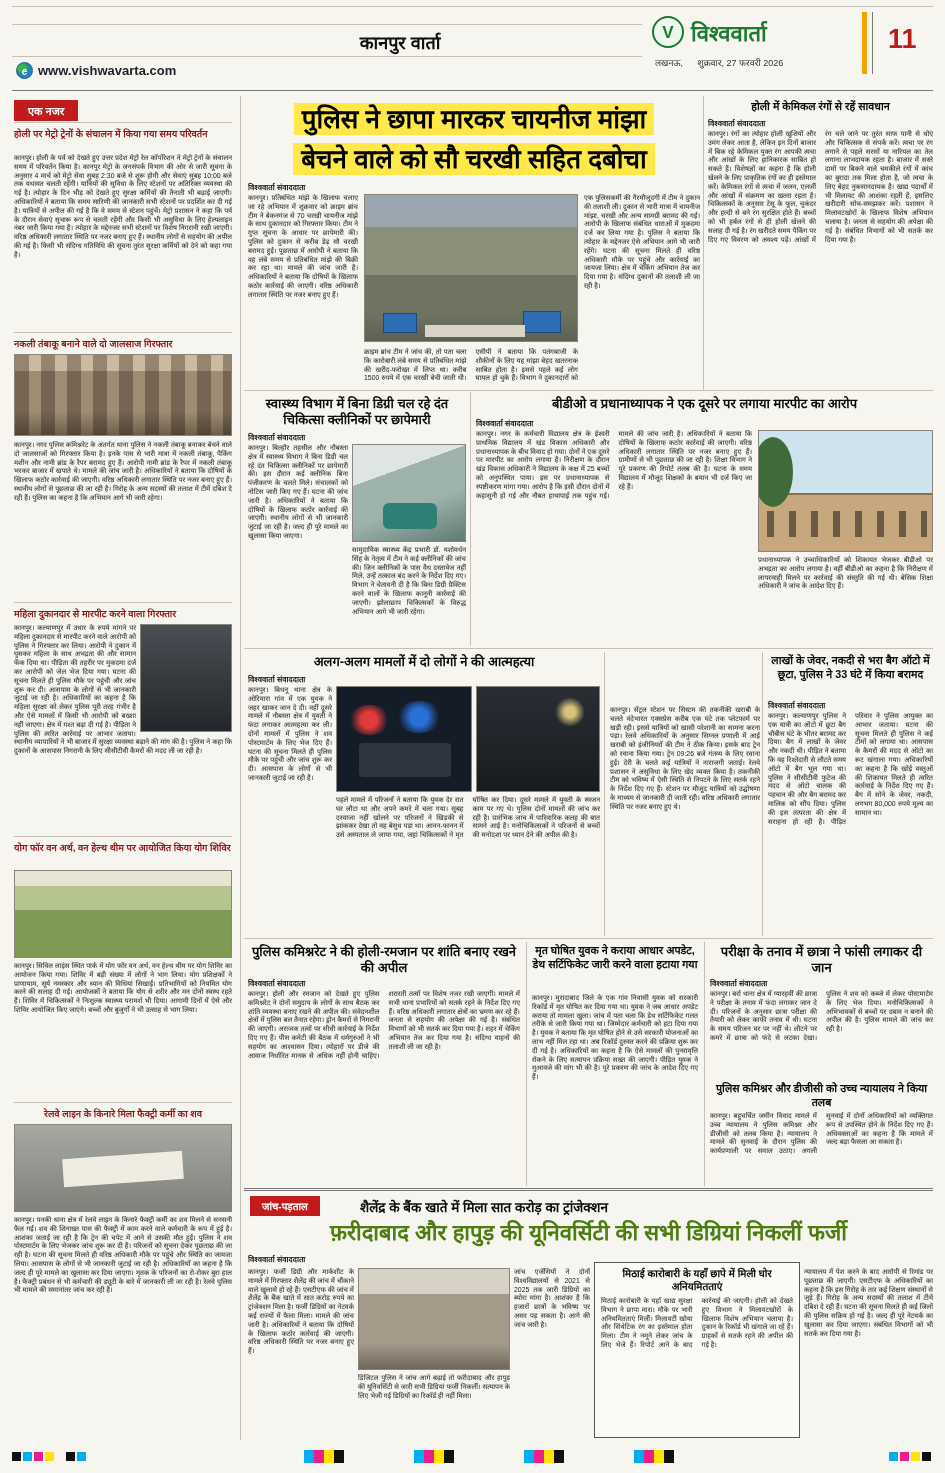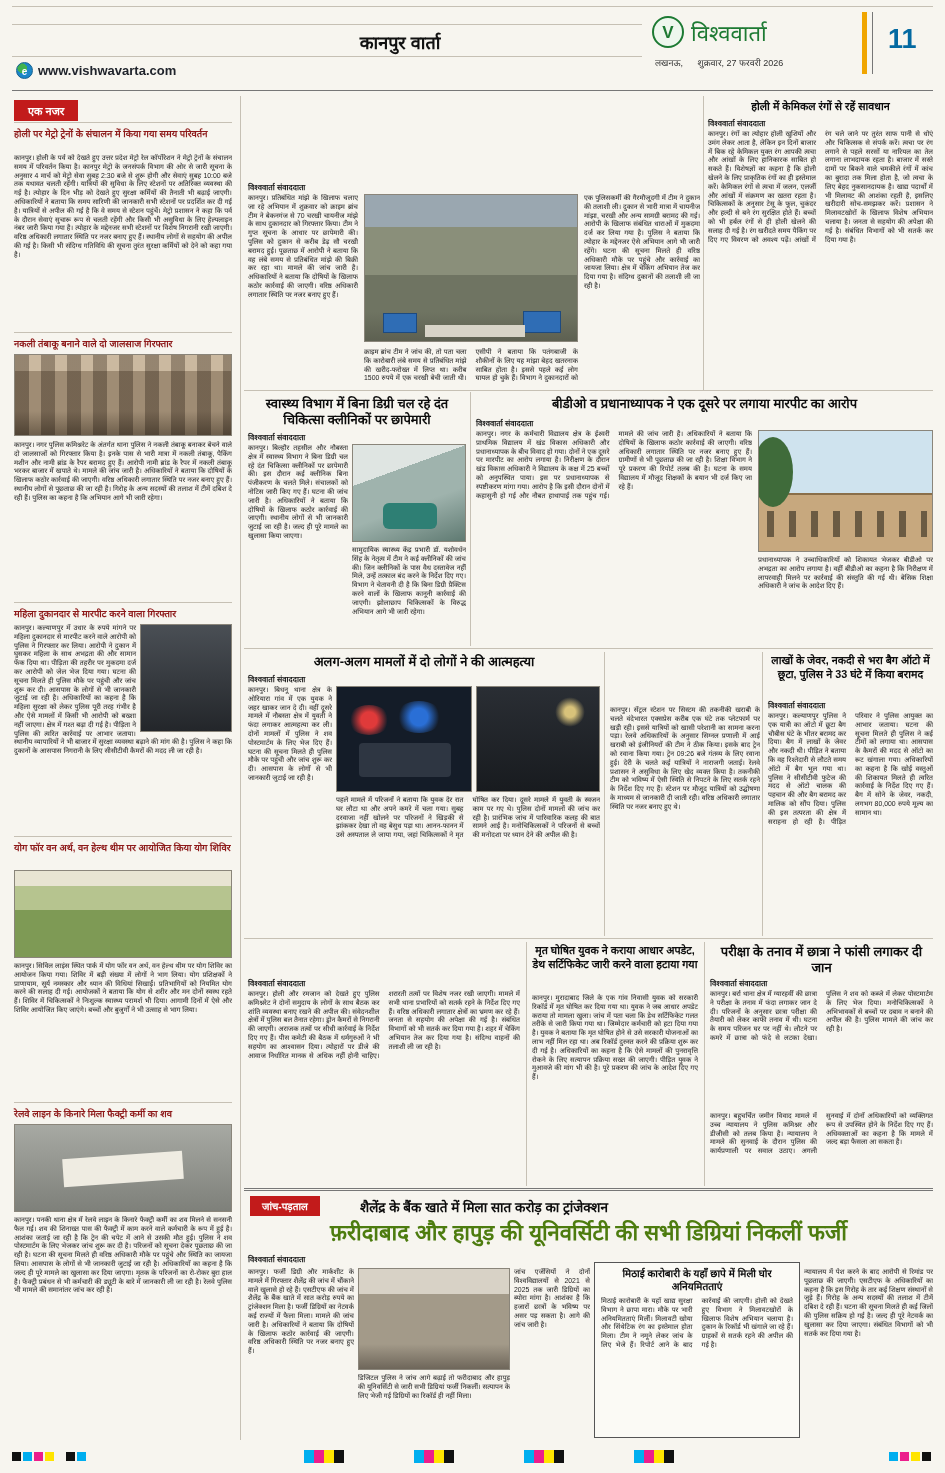--- a/index.html
+++ b/index.html
@@ -18,21 +18,21 @@
   .h-lead { font-size:26px; line-height:38px; font-weight:bold; text-align:center; color:#000; }
   .hl-y { background:#ffe84a; padding:1px 8px; }
   .h-big { font-size:22px; line-height:30px; font-weight:bold; text-align:center; color:#4d7c0f; }
   .photo { position:absolute; border:1px solid #8a857a; overflow:hidden; }
   .tag { background:#c21b1b; color:#fff; font-weight:bold; font-size:10px; padding:3px 12px; display:inline-block; }
   .kicker { font-size:13.5px; font-weight:bold; color:#0c0c0c; }
   .brand-green { color:#1d7a33; }
   .masthead-title { font-size:18px; font-weight:bold; color:#111; text-align:center; }
   .website { font-size:13px; font-weight:bold; color:#20242c; }
   .dateline { font-size:9px; color:#333; }
-  .pageno { font-size:27px; font-weight:bold; color:#0369a1; }
+  .pageno { font-size:27px; font-weight:bold; color:#b91c1c; }
   .eknazar-box { background:#c21b1b; color:#fff; font-size:11px; font-weight:bold; padding:3px 14px; display:inline-block; }
   .sub-box { border:1px solid #555; background:#fbfaf5; }
   .mark-sq { width:9px; height:9px; display:inline-block; margin-right:2px; }
   .mark-bar { width:10px; height:13px; display:inline-block; }
 </style>
 </head>
 <body>
 
 <div class="page">
 
@@ -41,21 +41,21 @@
   <div class="abs masthead-title" style="left:200px;top:30px;width:400px;">कानपुर वार्ता</div>
   <div class="hairline" style="left:12px;top:56px;width:630px;height:1px;"></div>
 
   <div class="abs" style="left:16px;top:62px;display:flex;align-items:center;gap:5px;">
     <span style="display:inline-block;width:17px;height:17px;border-radius:50%;background:radial-gradient(circle at 35% 35%, #3fb24f 0 35%, #1c86c8 36% 100%);border:1px solid #14608f;color:#fff;font-size:10px;font-weight:bold;text-align:center;line-height:17px;">e</span>
     <span class="website">www.vishwavarta.com</span>
   </div>
 
   <div class="abs" style="left:652px;top:16px;display:flex;align-items:center;gap:7px;">
     <span style="display:inline-block;width:32px;height:32px;border-radius:50%;border:2px solid #1d7a33;color:#1d7a33;font-size:17px;font-weight:bold;text-align:center;line-height:29px;background:#eef7ee;">V</span>
-    <span class="brand-green" style="font-size:22px;font-weight:normal;">विश्ववार्ता</span>
+    <span class="brand-green" style="font-size:22px;font-weight:bold;">विश्ववार्ता</span>
   </div>
   <div class="abs dateline" style="left:655px;top:56px;width:200px;">
     <span>लखनऊ,</span>
     <span style="margin-left:12px;">शुक्रवार, 27 फरवरी 2026</span>
   </div>
 
   <div class="abs" style="left:862px;top:12px;width:5px;height:62px;background:#f0a500;"></div>
   <div class="rule-dark" style="left:872px;top:12px;width:1px;height:62px;"></div>
   <div class="abs pageno" style="left:888px;top:24px;">11</div>
 
@@ -80,26 +80,30 @@
     <div style="float:right;width:92px;height:108px;margin:0 0 3px 4px;border:1px solid #8a857a;background:linear-gradient(180deg,#4a4f55,#23262a);"></div>
     <span>कानपुर। कल्याणपुर में उधार के रुपये मांगने पर महिला दुकानदार से मारपीट करने वाले आरोपी को पुलिस ने गिरफ्तार कर लिया। आरोपी ने दुकान में घुसकर महिला के साथ अभद्रता की और सामान फेंक दिया था। पीड़िता की तहरीर पर मुकदमा दर्ज कर आरोपी को जेल भेज दिया गया। घटना की सूचना मिलते ही पुलिस मौके पर पहुंची और जांच शुरू कर दी। आसपास के लोगों से भी जानकारी जुटाई जा रही है। अधिकारियों का कहना है कि महिला सुरक्षा को लेकर पुलिस पूरी तरह गंभीर है और ऐसे मामलों में किसी भी आरोपी को बख्शा नहीं जाएगा। क्षेत्र में गश्त बढ़ा दी गई है। पीड़िता ने पुलिस की त्वरित कार्रवाई पर आभार जताया। स्थानीय व्यापारियों ने भी बाजार में सुरक्षा व्यवस्था बढ़ाने की मांग की है। पुलिस ने कहा कि दुकानों के आसपास निगरानी के लिए सीसीटीवी कैमरों की मदद ली जा रही है।</span>
   </div>
   <div class="hairline" style="left:14px;top:836px;width:218px;height:1px;"></div>
 
   <div class="abs h-brief" style="left:14px;top:842px;width:218px;">योग फॉर वन अर्थ, वन हेल्थ थीम पर आयोजित किया योग शिविर</div>
   <div class="photo" style="left:14px;top:870px;width:218px;height:88px;background:linear-gradient(180deg,#e8e4d2 0 18%,#b6c48f 18% 45%,#7e9a55 45% 100%),repeating-linear-gradient(90deg,rgba(255,255,255,.3) 0 4px,rgba(0,0,0,0) 4px 11px);"></div>
   <div class="abs body-text" style="left:14px;top:962px;width:218px;height:136px;">कानपुर। सिविल लाइंस स्थित पार्क में योग फॉर वन अर्थ, वन हेल्थ थीम पर योग शिविर का आयोजन किया गया। शिविर में बड़ी संख्या में लोगों ने भाग लिया। योग प्रशिक्षकों ने प्राणायाम, सूर्य नमस्कार और ध्यान की विधियां सिखाईं। प्रतिभागियों को नियमित योग करने की सलाह दी गई। आयोजकों ने बताया कि योग से शरीर और मन दोनों स्वस्थ रहते हैं। शिविर में चिकित्सकों ने निःशुल्क स्वास्थ्य परामर्श भी दिया। आगामी दिनों में ऐसे और शिविर आयोजित किए जाएंगे। बच्चों और बुजुर्गों ने भी उत्साह से भाग लिया।</div>
   <div class="hairline" style="left:14px;top:1102px;width:218px;height:1px;"></div>
 
-  <div class="abs h-brief" style="left:14px;top:1108px;width:218px;">रेलवे लाइन के किनारे मिला फैक्ट्री कर्मी का शव</div>
+  <div class="abs h-brief" style="left:14px;top:1108px;width:218px;text-align:center;">रेलवे लाइन के किनारे मिला फैक्ट्री कर्मी का शव</div>
   <div class="photo" style="left:14px;top:1124px;width:218px;height:88px;background:linear-gradient(180deg,#a7a9a3,#7e807a),repeating-linear-gradient(0deg,rgba(0,0,0,.18) 0 3px,rgba(0,0,0,0) 3px 12px);">
     <div style="position:absolute;left:48px;top:30px;width:120px;height:28px;background:#efece2;transform:rotate(-4deg);"></div>
   </div>
   <div class="abs body-text" style="left:14px;top:1216px;width:218px;height:220px;">कानपुर। पनकी थाना क्षेत्र में रेलवे लाइन के किनारे फैक्ट्री कर्मी का शव मिलने से सनसनी फैल गई। शव की शिनाख्त पास की फैक्ट्री में काम करने वाले कर्मचारी के रूप में हुई है। आशंका जताई जा रही है कि ट्रेन की चपेट में आने से उसकी मौत हुई। पुलिस ने शव पोस्टमार्टम के लिए भेजकर जांच शुरू कर दी है। परिजनों को सूचना देकर पूछताछ की जा रही है। घटना की सूचना मिलते ही वरिष्ठ अधिकारी मौके पर पहुंचे और स्थिति का जायजा लिया। आसपास के लोगों से भी जानकारी जुटाई जा रही है। अधिकारियों का कहना है कि जल्द ही पूरे मामले का खुलासा कर दिया जाएगा। मृतक के परिजनों का रो-रोकर बुरा हाल है। फैक्ट्री प्रबंधन से भी कर्मचारी की ड्यूटी के बारे में जानकारी ली जा रही है। रेलवे पुलिस भी मामले की समानांतर जांच कर रही है।</div>
 
+  <div class="abs h-lead" style="left:248px;top:100px;width:452px;">
+    <div><span class="hl-y">पुलिस ने छापा मारकर चायनीज मांझा</span></div>
+    <div style="margin-top:2px;"><span class="hl-y">बेचने वाले को सौ चरखी सहित दबोचा</span></div>
+  </div>
   <div class="abs byline" style="left:248px;top:182px;">विश्ववार्ता संवाददाता</div>
   <div class="abs body-text" style="left:248px;top:194px;width:110px;height:192px;">कानपुर। प्रतिबंधित मांझे के खिलाफ चलाए जा रहे अभियान में शुक्रवार को क्राइम ब्रांच टीम ने बेकनगंज से 70 चरखी चायनीज मांझे के साथ दुकानदार को गिरफ्तार किया। टीम ने गुप्त सूचना के आधार पर छापेमारी की। पुलिस को दुकान से करीब डेढ़ सौ चरखी बरामद हुई। पूछताछ में आरोपी ने बताया कि वह लंबे समय से प्रतिबंधित मांझे की बिक्री कर रहा था। मामले की जांच जारी है। अधिकारियों ने बताया कि दोषियों के खिलाफ कठोर कार्रवाई की जाएगी। वरिष्ठ अधिकारी लगातार स्थिति पर नजर बनाए हुए हैं।</div>
   <div class="photo" style="left:364px;top:194px;width:214px;height:148px;background:linear-gradient(180deg,#9aa7b0 0 22%,#8a8f7a 22% 55%,#6f7462 55% 80%,#5d6051 100%),repeating-linear-gradient(90deg,rgba(40,45,35,.35) 0 12px,rgba(0,0,0,0) 12px 23px);">
     <div style="position:absolute;left:18px;bottom:8px;width:34px;height:20px;background:#2f6db5;border:1px solid #1d4a80;"></div>
     <div style="position:absolute;right:16px;bottom:8px;width:38px;height:22px;background:#2f6db5;border:1px solid #1d4a80;"></div>
     <div style="position:absolute;left:60px;bottom:4px;width:100px;height:12px;background:#d8d4c8;"></div>
   </div>
   <div class="abs body-text" style="left:584px;top:194px;width:116px;height:192px;">एक पुलिसकर्मी की गैरमौजूदगी में टीम ने दुकान की तलाशी ली। दुकान से भारी मात्रा में चायनीज मांझा, चरखी और अन्य सामग्री बरामद की गई। आरोपी के खिलाफ संबंधित धाराओं में मुकदमा दर्ज कर लिया गया है। पुलिस ने बताया कि त्योहार के मद्देनजर ऐसे अभियान आगे भी जारी रहेंगे। घटना की सूचना मिलते ही वरिष्ठ अधिकारी मौके पर पहुंचे और कार्रवाई का जायजा लिया। क्षेत्र में चेकिंग अभियान तेज कर दिया गया है। संदिग्ध दुकानों की तलाशी ली जा रही है।</div>
   <div class="abs body-text c2" style="left:364px;top:348px;width:214px;height:38px;">क्राइम ब्रांच टीम ने जांच की, तो पता चला कि कारोबारी लंबे समय से प्रतिबंधित मांझे की खरीद-फरोख्त में लिप्त था। करीब 1500 रुपये में एक चरखी बेची जाती थी। एसीपी ने बताया कि पतंगबाजी के शौकीनों के लिए यह मांझा बेहद खतरनाक साबित होता है। इससे पहले कई लोग घायल हो चुके हैं। विभाग ने दुकानदारों को चेतावनी दी है कि प्रतिबंधित सामग्री बेचने पर सख्त कार्रवाई होगी।</div>
 
@@ -150,34 +154,36 @@
   <div class="abs body-text" style="left:610px;top:706px;width:150px;height:228px;">कानपुर। सेंट्रल स्टेशन पर सिस्टम की तकनीकी खराबी के चलते वंदेभारत एक्सप्रेस करीब एक घंटे तक प्लेटफार्म पर खड़ी रही। इससे यात्रियों को खासी परेशानी का सामना करना पड़ा। रेलवे अधिकारियों के अनुसार सिग्नल प्रणाली में आई खराबी को इंजीनियरों की टीम ने ठीक किया। इसके बाद ट्रेन को रवाना किया गया। ट्रेन 09:26 बजे गंतव्य के लिए रवाना हुई। देरी के चलते कई यात्रियों ने नाराजगी जताई। रेलवे प्रशासन ने असुविधा के लिए खेद व्यक्त किया है। तकनीकी टीम को भविष्य में ऐसी स्थिति से निपटने के लिए सतर्क रहने के निर्देश दिए गए हैं। स्टेशन पर मौजूद यात्रियों को उद्घोषणा के माध्यम से जानकारी दी जाती रही। वरिष्ठ अधिकारी लगातार स्थिति पर नजर बनाए हुए थे।</div>
 
   <div class="hairline" style="left:762px;top:652px;width:1px;height:284px;"></div>
 
   <div class="abs h-sm" style="left:768px;top:654px;width:165px;">लाखों के जेवर, नकदी से भरा बैग ऑटो में छूटा, पुलिस ने 33 घंटे में किया बरामद</div>
   <div class="abs byline" style="left:768px;top:700px;">विश्ववार्ता संवाददाता</div>
   <div class="abs body-text c2" style="left:768px;top:712px;width:165px;height:222px;">कानपुर। कल्याणपुर पुलिस ने एक यात्री का ऑटो में छूटा बैग चौबीस घंटे के भीतर बरामद कर दिया। बैग में लाखों के जेवर और नकदी थी। पीड़ित ने बताया कि वह रिश्तेदारी से लौटते समय ऑटो में बैग भूल गया था। पुलिस ने सीसीटीवी फुटेज की मदद से ऑटो चालक की पहचान की और बैग बरामद कर मालिक को सौंप दिया। पुलिस की इस तत्परता की क्षेत्र में सराहना हो रही है। पीड़ित परिवार ने पुलिस आयुक्त का आभार जताया। घटना की सूचना मिलते ही पुलिस ने कई टीमों को लगाया था। आसपास के कैमरों की मदद से ऑटो का रूट खंगाला गया। अधिकारियों का कहना है कि खोई वस्तुओं की शिकायत मिलते ही त्वरित कार्रवाई के निर्देश दिए गए हैं। बैग में सोने के जेवर, नकदी, लगभग 80,000 रुपये मूल्य का सामान था।</div>
 
   <div class="hairline" style="left:244px;top:938px;width:689px;height:1px;"></div>
 
+  <div class="abs h-md" style="left:248px;top:944px;width:272px;">पुलिस कमिश्नरेट ने की होली-रमजान पर शांति बनाए रखने की अपील</div>
   <div class="abs byline" style="left:248px;top:978px;">विश्ववार्ता संवाददाता</div>
   <div class="abs body-text c2" style="left:248px;top:990px;width:272px;height:194px;">कानपुर। होली और रमजान को देखते हुए पुलिस कमिश्नरेट ने दोनों समुदाय के लोगों के साथ बैठक कर शांति व्यवस्था बनाए रखने की अपील की। संवेदनशील क्षेत्रों में पुलिस बल तैनात रहेगा। ड्रोन कैमरों से निगरानी की जाएगी। अराजक तत्वों पर सीधी कार्रवाई के निर्देश दिए गए हैं। पीस कमेटी की बैठक में धर्मगुरुओं ने भी सहयोग का आश्वासन दिया। त्योहारों पर डीजे की आवाज निर्धारित मानक से अधिक नहीं होनी चाहिए। शरारती तत्वों पर विशेष नजर रखी जाएगी। मामले में सभी थाना प्रभारियों को सतर्क रहने के निर्देश दिए गए हैं। वरिष्ठ अधिकारी लगातार क्षेत्रों का भ्रमण कर रहे हैं। जनता से सहयोग की अपेक्षा की गई है। संबंधित विभागों को भी सतर्क कर दिया गया है। शहर में चेकिंग अभियान तेज कर दिया गया है। संदिग्ध वाहनों की तलाशी ली जा रही है।</div>
 
   <div class="hairline" style="left:526px;top:942px;width:1px;height:244px;"></div>
 
   <div class="abs h-sm" style="left:532px;top:944px;width:166px;">मृत घोषित युवक ने कराया आधार अपडेट, डेथ सर्टिफिकेट जारी करने वाला हटाया गया</div>
   <div class="abs body-text" style="left:532px;top:994px;width:166px;height:190px;">कानपुर। मुरादाबाद जिले के एक गांव निवासी युवक को सरकारी रिकॉर्ड में मृत घोषित कर दिया गया था। युवक ने जब आधार अपडेट कराया तो मामला खुला। जांच में पता चला कि डेथ सर्टिफिकेट गलत तरीके से जारी किया गया था। जिम्मेदार कर्मचारी को हटा दिया गया है। युवक ने बताया कि मृत घोषित होने से उसे सरकारी योजनाओं का लाभ नहीं मिल रहा था। अब रिकॉर्ड दुरुस्त करने की प्रक्रिया शुरू कर दी गई है। अधिकारियों का कहना है कि ऐसे मामलों की पुनरावृत्ति रोकने के लिए सत्यापन प्रक्रिया सख्त की जाएगी। पीड़ित युवक ने मुआवजे की मांग भी की है। पूरे प्रकरण की जांच के आदेश दिए गए हैं।</div>
 
   <div class="hairline" style="left:704px;top:942px;width:1px;height:244px;"></div>
 
   <div class="abs h-md" style="left:710px;top:944px;width:223px;">परीक्षा के तनाव में छात्रा ने फांसी लगाकर दी जान</div>
   <div class="abs byline" style="left:710px;top:978px;">विश्ववार्ता संवाददाता</div>
   <div class="abs body-text c2" style="left:710px;top:990px;width:223px;height:84px;">कानपुर। बर्रा थाना क्षेत्र में ग्यारहवीं की छात्रा ने परीक्षा के तनाव में फंदा लगाकर जान दे दी। परिजनों के अनुसार छात्रा परीक्षा की तैयारी को लेकर काफी तनाव में थी। घटना के समय परिजन घर पर नहीं थे। लौटने पर कमरे में छात्रा को फंदे से लटका देखा। पुलिस ने शव को कब्जे में लेकर पोस्टमार्टम के लिए भेज दिया। मनोचिकित्सकों ने अभिभावकों से बच्चों पर दबाव न बनाने की अपील की है। पुलिस मामले की जांच कर रही है।</div>
 
+  <div class="abs h-sm" style="left:710px;top:1082px;width:223px;">पुलिस कमिश्नर और डीजीसी को उच्च न्यायालय ने किया तलब</div>
   <div class="abs body-text c2" style="left:710px;top:1112px;width:223px;height:72px;">कानपुर। बहुचर्चित जमीन विवाद मामले में उच्च न्यायालय ने पुलिस कमिश्नर और डीजीसी को तलब किया है। न्यायालय ने मामले की सुनवाई के दौरान पुलिस की कार्यप्रणाली पर सवाल उठाए। अगली सुनवाई में दोनों अधिकारियों को व्यक्तिगत रूप से उपस्थित होने के निर्देश दिए गए हैं। अधिवक्ताओं का कहना है कि मामले में जल्द बड़ा फैसला आ सकता है।</div>
 
   <div class="rule-dark" style="left:244px;top:1188px;width:689px;height:1px;"></div>
   <div class="rule-dark" style="left:244px;top:1190px;width:689px;height:1px;"></div>
 
   <div class="abs tag" style="left:250px;top:1196px;">जांच-पड़ताल</div>
   <div class="abs kicker" style="left:360px;top:1198px;">शैलेंद्र के बैंक खाते में मिला सात करोड़ का ट्रांजेक्शन</div>
   <div class="abs h-big" style="left:244px;top:1218px;width:689px;">फ़रीदाबाद और हापुड़ की यूनिवर्सिटी की सभी डिग्रियां निकलीं फर्जी</div>
   <div class="abs byline" style="left:248px;top:1254px;">विश्ववार्ता संवाददाता</div>
 

